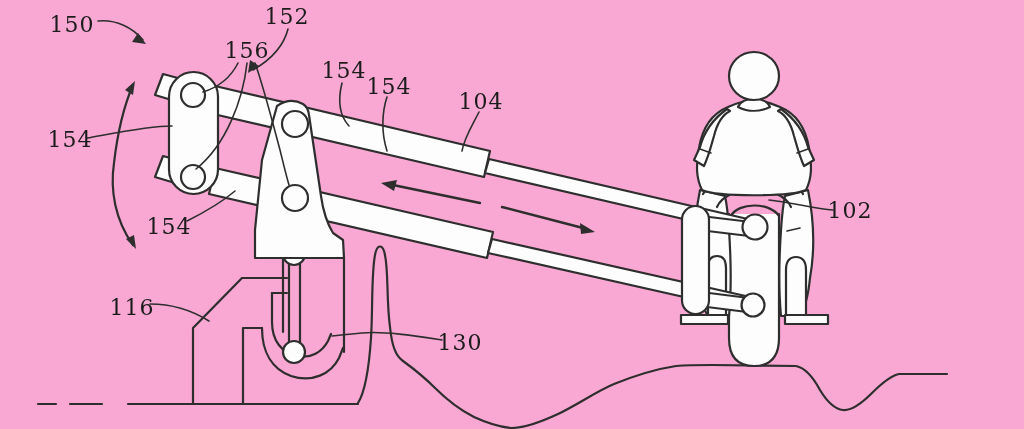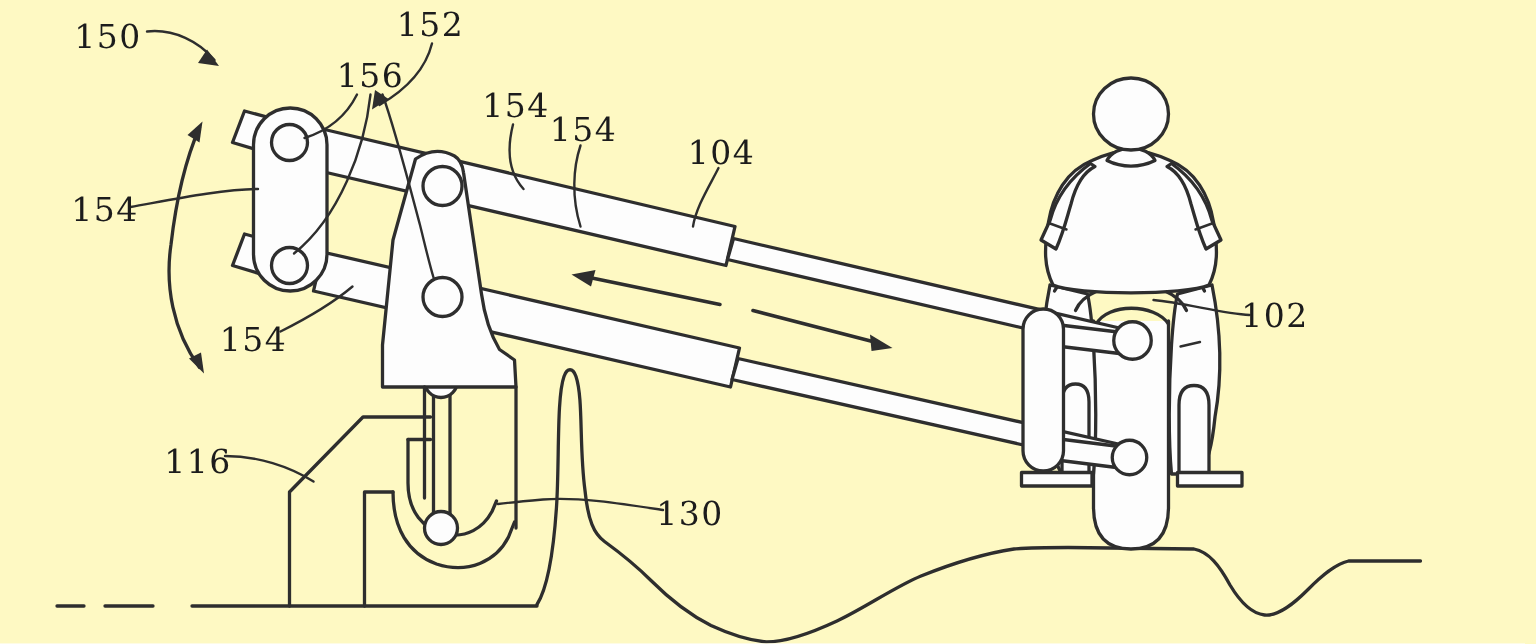--- a/index.html
+++ b/index.html
@@ -1,16 +1,16 @@
 <!DOCTYPE html>
 <html><head>
 <meta charset="utf-8">
 <style>
   html,body{margin:0;padding:0;background:#fdfdfd;}
-  .stage{position:relative;width:1024px;height:429px;background:#fef9c3;overflow:hidden;
+  .stage{position:relative;width:1024px;height:429px;background:#f9a8d4;overflow:hidden;
          font-family:"DejaVu Serif", serif;}
   svg{display:block}
   .ref-label{font-family:"DejaVu Serif", serif;font-size:22px;letter-spacing:1px;}
 </style>
 </head>
 <body>
 
 <div class="stage">
 <svg width="1024" height="429" viewBox="0 0 1024 429">
 

